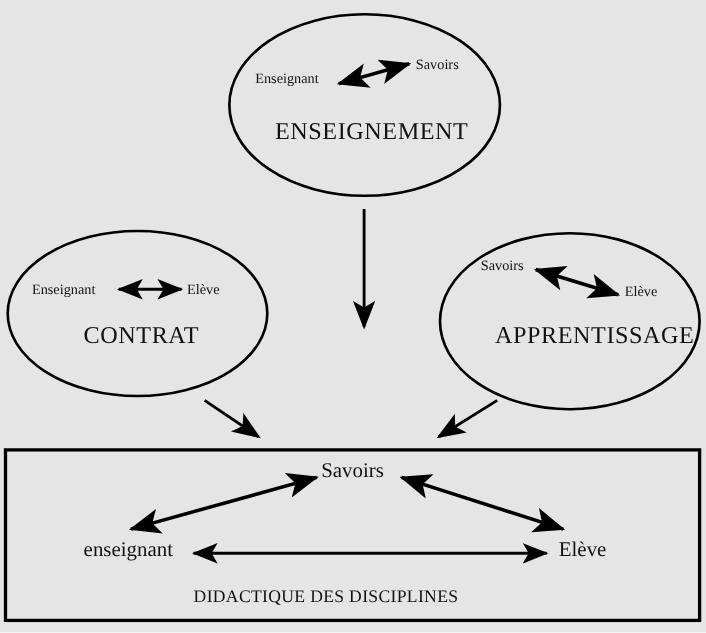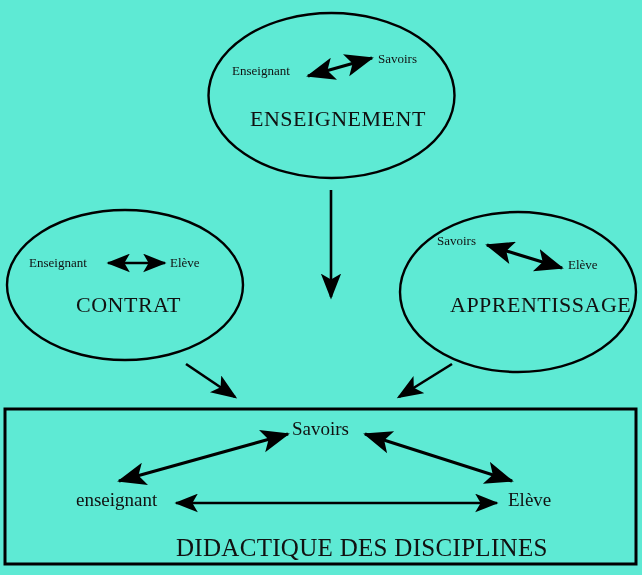--- a/index.html
+++ b/index.html
@@ -4,21 +4,21 @@
 <style>
   html, body {
     margin: 0;
     padding: 0;
     background: #ffffff;
   }
   #canvas {
     position: relative;
     width: 642px;
     height: 575px;
-    background: #5eead4;
+    background: #e5e5e5;
     overflow: hidden;
     font-family: "Liberation Serif", "DejaVu Serif", serif;
     color: #000000;
   }
   #vector-layer {
     position: absolute;
     left: 0;
     top: 0;
     width: 642px;
     height: 575px;
@@ -26,21 +26,21 @@
   .lbl {
     position: absolute;
     white-space: nowrap;
     color: #111111;
     line-height: 1;
   }
   
   .small   { font-size: 13px; }
   .bigger  { font-size: 22px; letter-spacing: 0.5px; }
   .mid     { font-size: 19px; }
-  .boxttl  { font-size: 25px; letter-spacing: 0.3px; }
+  .boxttl  { font-size: 16px; letter-spacing: 0.3px; }
 
   
   #lbl-top-left    { left: 232px; top: 64px; }
   #lbl-top-right   { left: 378px; top: 52px; }
   #lbl-top-title   { left: 250px; top: 108px; }
 
   
   #lbl-left-left   { left: 29px;  top: 256px; }
   #lbl-left-right  { left: 170px; top: 256px; }
   #lbl-left-title  { left: 76px;  top: 294px; text-align: center; }

